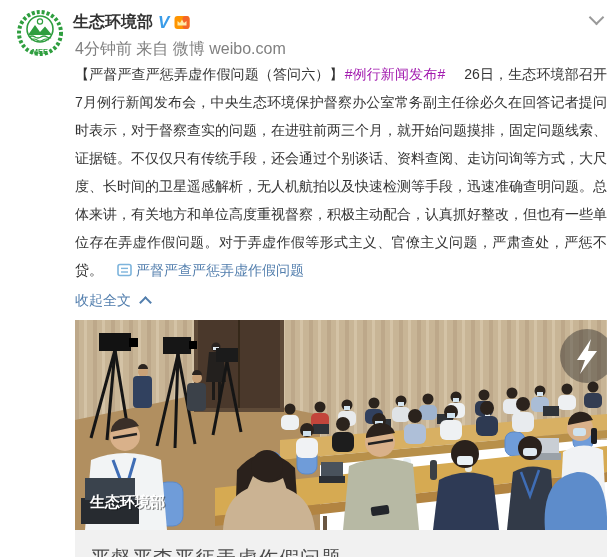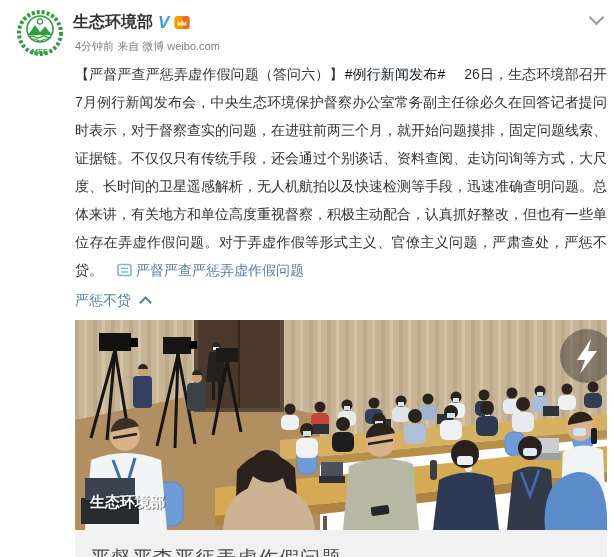--- a/index.html
+++ b/index.html
@@ -4,29 +4,29 @@
 <style>
   html,body{margin:0;padding:0;background:#fff;overflow:hidden;}
   .page{position:relative;width:614px;height:557px;background:#fff;
         font-family:"Liberation Sans","DejaVu Sans",sans-serif;color:#333;}
   
   .avatar{position:absolute;left:15px;top:8px;width:50px;height:50px;border-radius:50%;overflow:hidden;}
   .name-row{position:absolute;left:73px;top:11px;height:22px;display:flex;align-items:center;gap:5px;}
   .acct{font-size:16px;font-weight:bold;color:#333;}
   .vbadge{font-size:17px;font-weight:800;color:#3a9ce8;font-style:italic;line-height:1;}
   .crown{display:inline-flex;align-items:center;}
-  .meta{position:absolute;left:75px;top:39px;font-size:11px;color:#808080;}
+  .meta{position:absolute;left:75px;top:39px;font-size:16px;color:#808080;}
   .menu-btn{position:absolute;left:584px;top:8px;width:24px;height:22px;display:flex;align-items:center;justify-content:center;cursor:pointer;}
   .chev{display:inline-block;width:9px;height:9px;border-right:2px solid #9a9a9a;border-bottom:2px solid #9a9a9a;}
   .chev.down{transform:rotate(45deg);margin-top:-4px;}
   .chev.up{width:7px;height:7px;border-color:#527ead;transform:rotate(-135deg);margin-left:6px;margin-bottom:-2px;}
   
   .content{position:absolute;left:75px;top:60px;width:532px;}
   .post-text{margin:0;font-size:14px;line-height:28px;color:#333;text-align:justify;}
-  .hashtag{color:#0f172a;margin:0 19px 0 1px;cursor:pointer;}
+  .hashtag{color:#a21caf;margin:0 19px 0 1px;cursor:pointer;}
   .article-link{color:#527ead;margin-left:14px;cursor:pointer;white-space:nowrap;}
   .doc-icon{display:inline-block;vertical-align:-2px;margin-right:4px;}
   .collapse-row{height:28px;line-height:28px;color:#527ead;font-size:14px;cursor:pointer;}
   .photo{margin-top:6px;width:532px;height:210px;line-height:0;cursor:pointer;}
   .card-bar{width:532px;height:57px;background:#f1f1f1;display:flex;align-items:center;cursor:pointer;}
   .card-title{font-size:20px;color:#4d4d4d;padding-left:15px;letter-spacing:1px;}
   .wm{font-size:15px;font-weight:bold;}
 </style>
 </head>
 <body>
@@ -65,21 +65,21 @@
   </div>
 
   <div class="content">
     <p class="post-text"><span>【严督严查严惩弄虚作假问题（答问六）】</span><span class="hashtag">#例行新闻发布#</span><span>26日，生态环境部召开7月例行新闻发布会，中央生态环境保护督察办公室常务副主任徐必久在回答记者提问时表示，对于督察查实的问题，在进驻前两三个月，就开始问题摸排，固定问题线索、证据链。不仅仅只有传统手段，还会通过个别谈话、资料查阅、走访问询等方式，大尺度、长时间的卫星遥感解析，无人机航拍以及快速检测等手段，迅速准确查明问题。总体来讲，有关地方和单位高度重视督察，积极主动配合，认真抓好整改，但也有一些单位存在弄虚作假问题。对于弄虚作假等形式主义、官僚主义问题，严肃查处，严惩不贷。</span><span class="article-link"><span class="doc-icon"><svg width="15" height="14" viewBox="0 0 15 14">
               <rect x="1" y="1.5" width="13" height="11" rx="2" fill="none" stroke="#7db4dc" stroke-width="1.6"></rect>
               <line x1="4" y1="5.4" x2="11" y2="5.4" stroke="#7db4dc" stroke-width="1.4"></line>
               <line x1="4" y1="9" x2="11" y2="9" stroke="#7db4dc" stroke-width="1.4"></line>
             </svg></span><span>严督严查严惩弄虚作假问题</span></span></p>
 
     <div class="collapse-row">
-      <span>严惩不贷</span>
+      <span>收起全文</span>
       <span class="chev up"></span>
     </div>
 
     <div class="photo">
       <svg width="532" height="210" viewBox="0 0 532 210">
         <defs>
           <pattern id="curtain" width="18" height="130" patternUnits="userSpaceOnUse">
             <rect width="18" height="130" fill="#c8b596"></rect>
             <rect width="4" height="130" fill="#bda88a"></rect>
             <rect x="9" width="3" height="130" fill="#d4c3a6"></rect>

